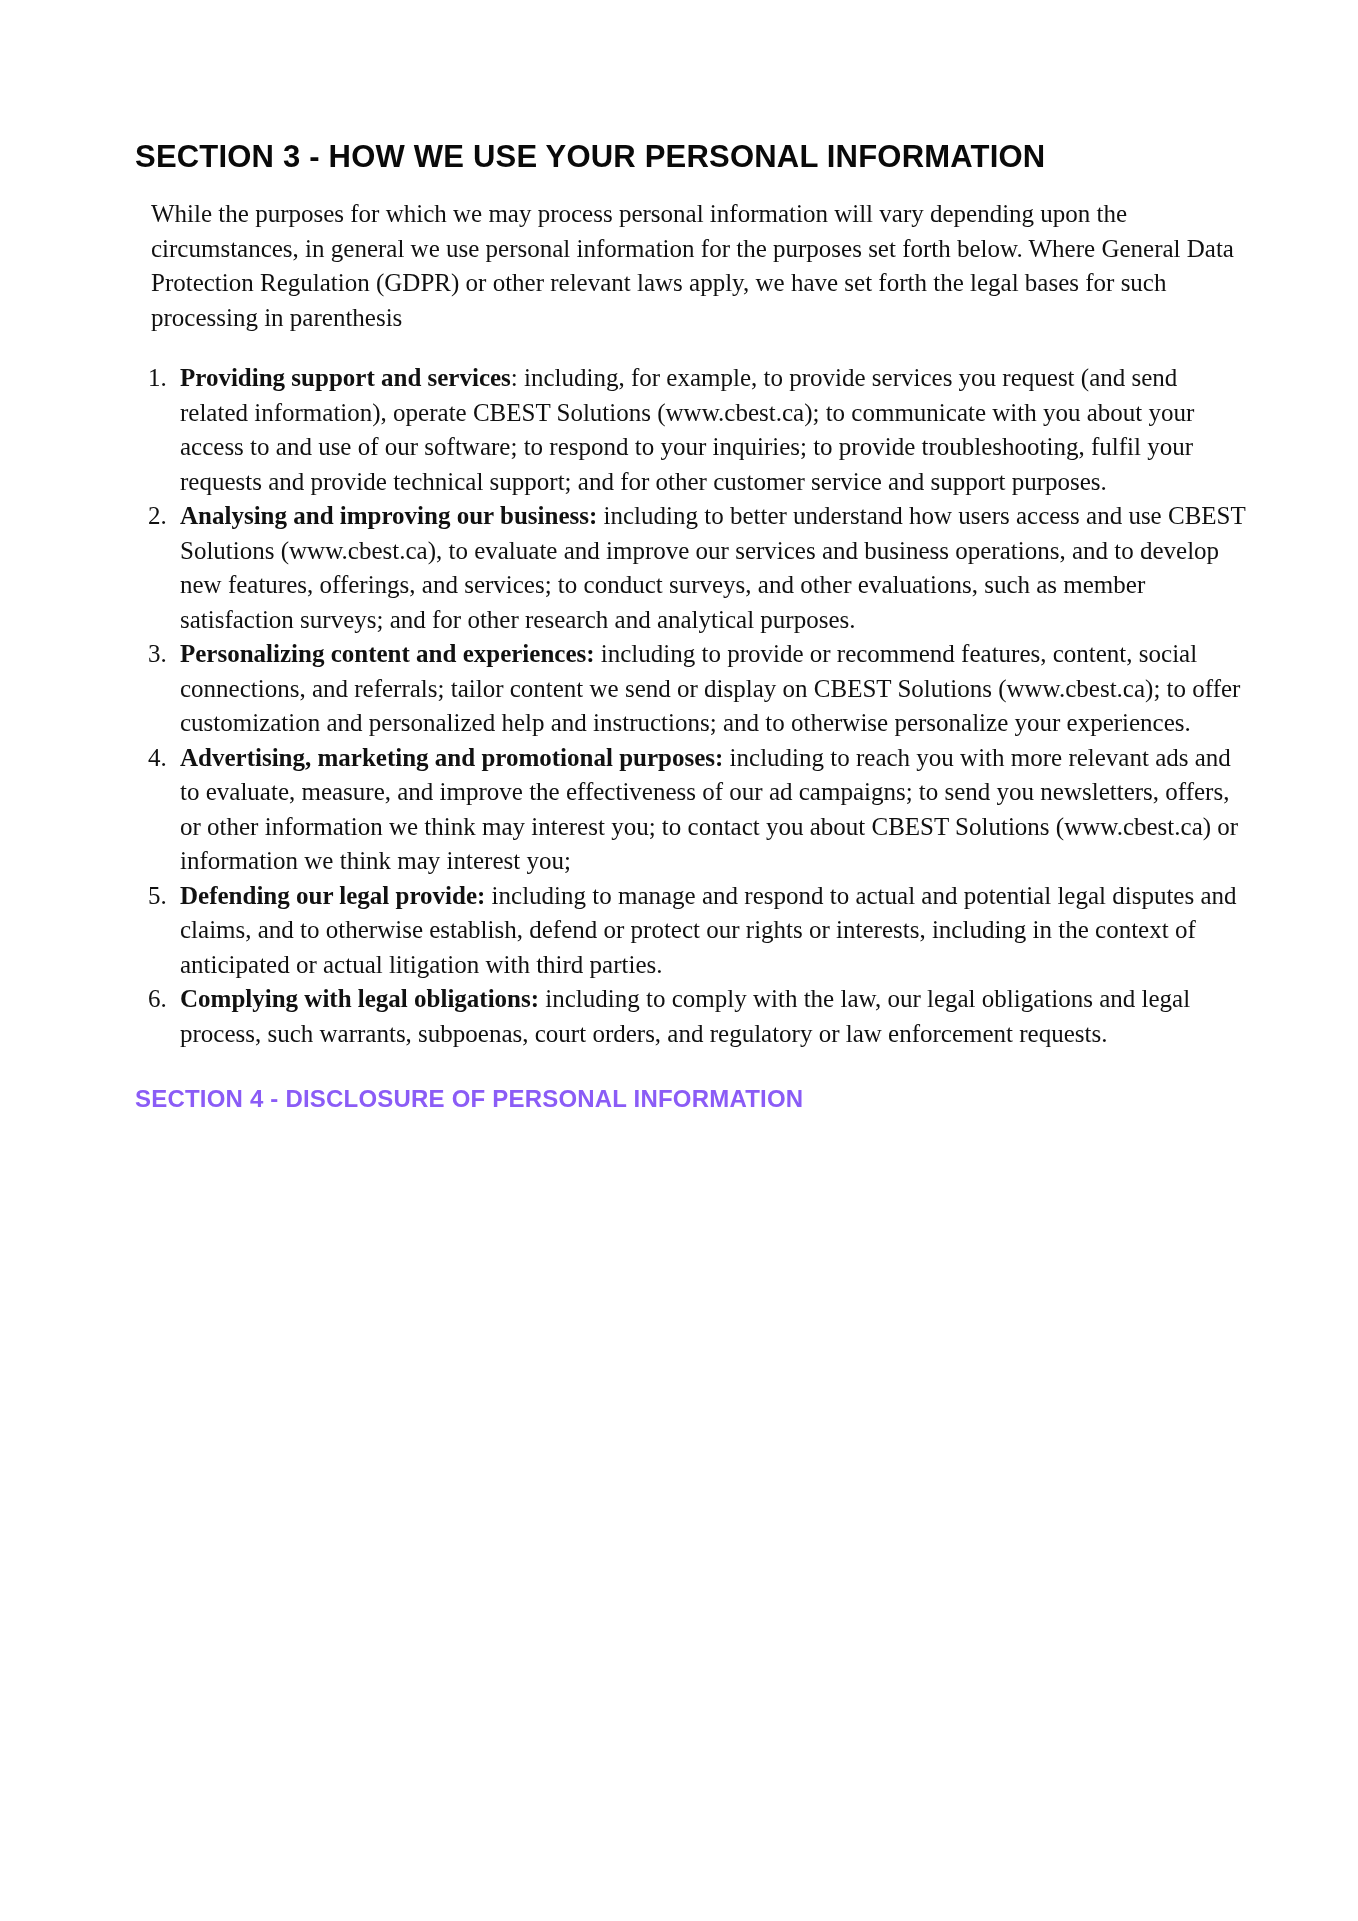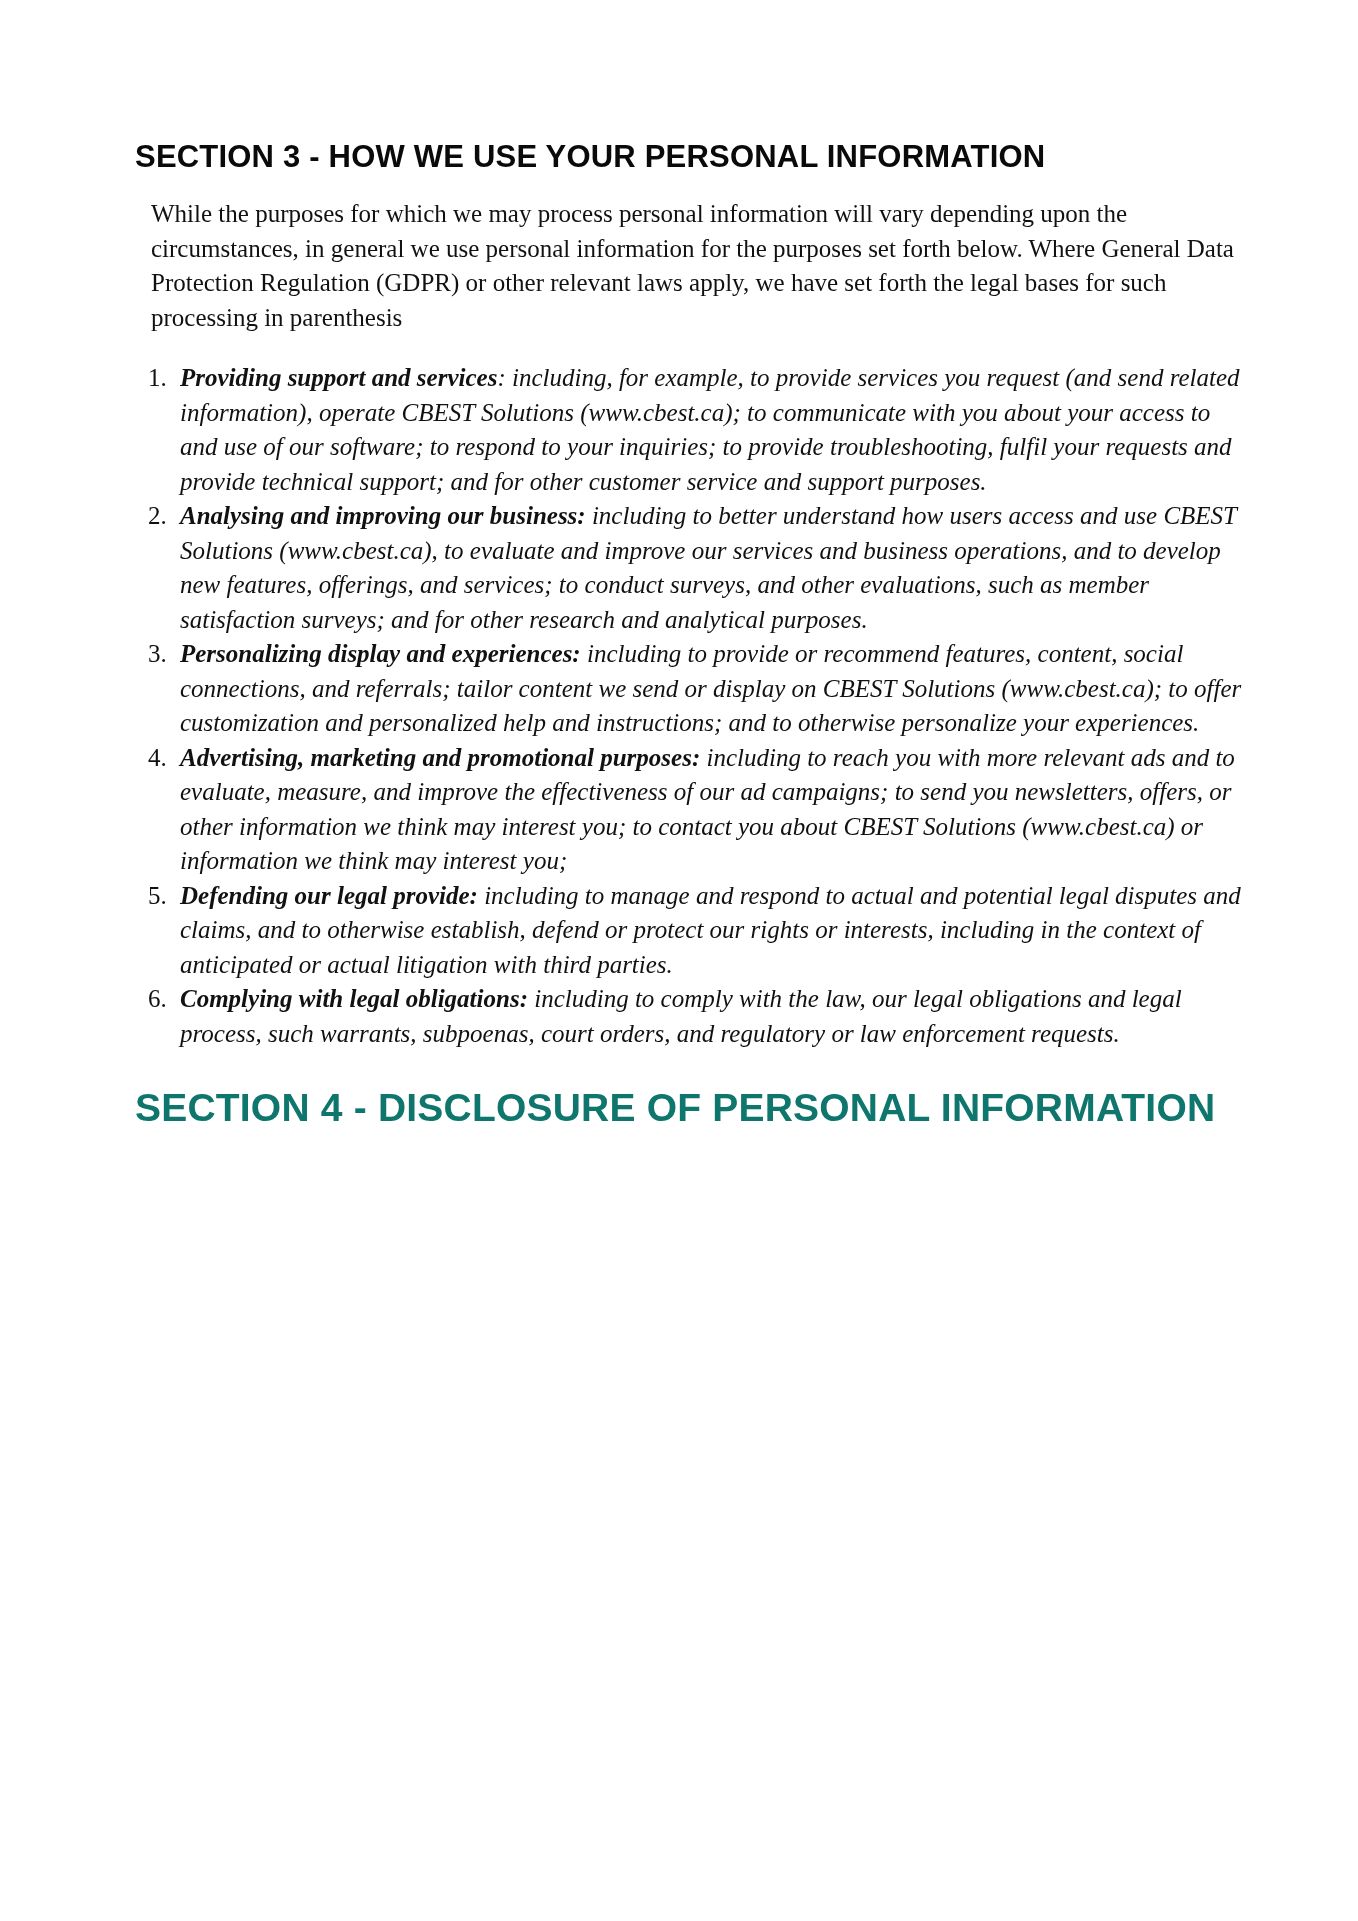--- a/index.html
+++ b/index.html
@@ -41,32 +41,31 @@
     display: flex;
     align-items: flex-start;
   }
   ol.purpose-list .num {
     flex: 0 0 32px;
     width: 32px;
     text-align: left;
   }
   ol.purpose-list .item-text {
     flex: 1;
-    font-style: italic;
   }
   .lead {
     font-weight: 700;
   }
   h1.section-heading-4 {
     font-family: "Liberation Sans", "DejaVu Sans", sans-serif;
     font-weight: 700;
-    font-size: 39px;
+    font-size: 24px;
     line-height: 1.2;
     margin: 34px 0 0 0;
-    color: #0f766e;
+    color: #8b5cf6;
     letter-spacing: 0.2px;
   }
 </style>
 </head>
 <body>
 
 <div class="page">
 
   <h1 class="section-heading">SECTION 3 - HOW WE USE YOUR PERSONAL INFORMATION</h1>
 
@@ -79,21 +78,21 @@
       <div class="item-text"><span class="lead">Providing support and services</span><span>: including, for example, to provide services you request (and send related information), operate CBEST Solutions (www.cbest.ca); to communicate with you about your access to and use of our software; to respond to your inquiries; to provide troubleshooting, fulfil your requests and provide technical support; and for other customer service and support purposes.</span></div>
     </li>
 
     <li>
       <span class="num">2.</span>
       <div class="item-text"><span class="lead">Analysing and improving our business:</span><span> including to better understand how users access and use CBEST Solutions (www.cbest.ca), to evaluate and improve our services and business operations, and to develop new features, offerings, and services; to conduct surveys, and other evaluations, such as member satisfaction surveys; and for other research and analytical purposes.</span></div>
     </li>
 
     <li>
       <span class="num">3.</span>
-      <div class="item-text"><span class="lead">Personalizing display and experiences:</span><span> including to provide or recommend features, content, social connections, and referrals; tailor content we send or display on CBEST Solutions (www.cbest.ca); to offer customization and personalized help and instructions; and to otherwise personalize your experiences.</span></div>
+      <div class="item-text"><span class="lead">Personalizing content and experiences:</span><span> including to provide or recommend features, content, social connections, and referrals; tailor content we send or display on CBEST Solutions (www.cbest.ca); to offer customization and personalized help and instructions; and to otherwise personalize your experiences.</span></div>
     </li>
 
     <li>
       <span class="num">4.</span>
       <div class="item-text"><span class="lead">Advertising, marketing and promotional purposes:</span><span> including to reach you with more relevant ads and to evaluate, measure, and improve the effectiveness of our ad campaigns; to send you newsletters, offers, or other information we think may interest you; to contact you about CBEST Solutions (www.cbest.ca) or information we think may interest you;</span></div>
     </li>
 
     <li>
       <span class="num">5.</span>
       <div class="item-text"><span class="lead">Defending our legal provide:</span><span> including to manage and respond to actual and potential legal disputes and claims, and to otherwise establish, defend or protect our rights or interests, including in the context of anticipated or actual litigation with third parties.</span></div>

